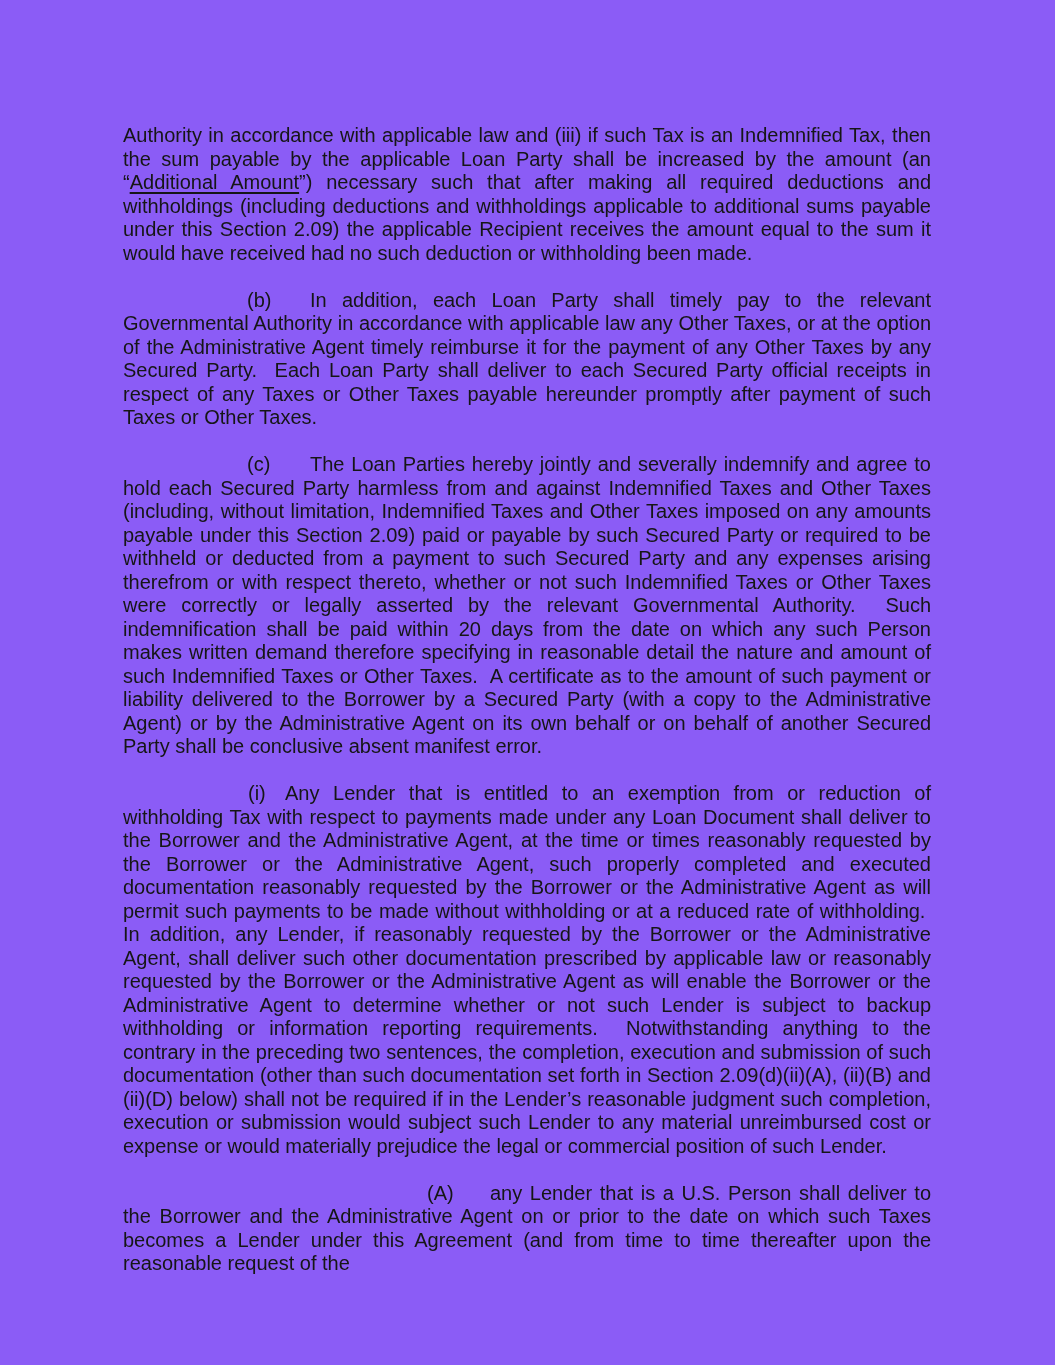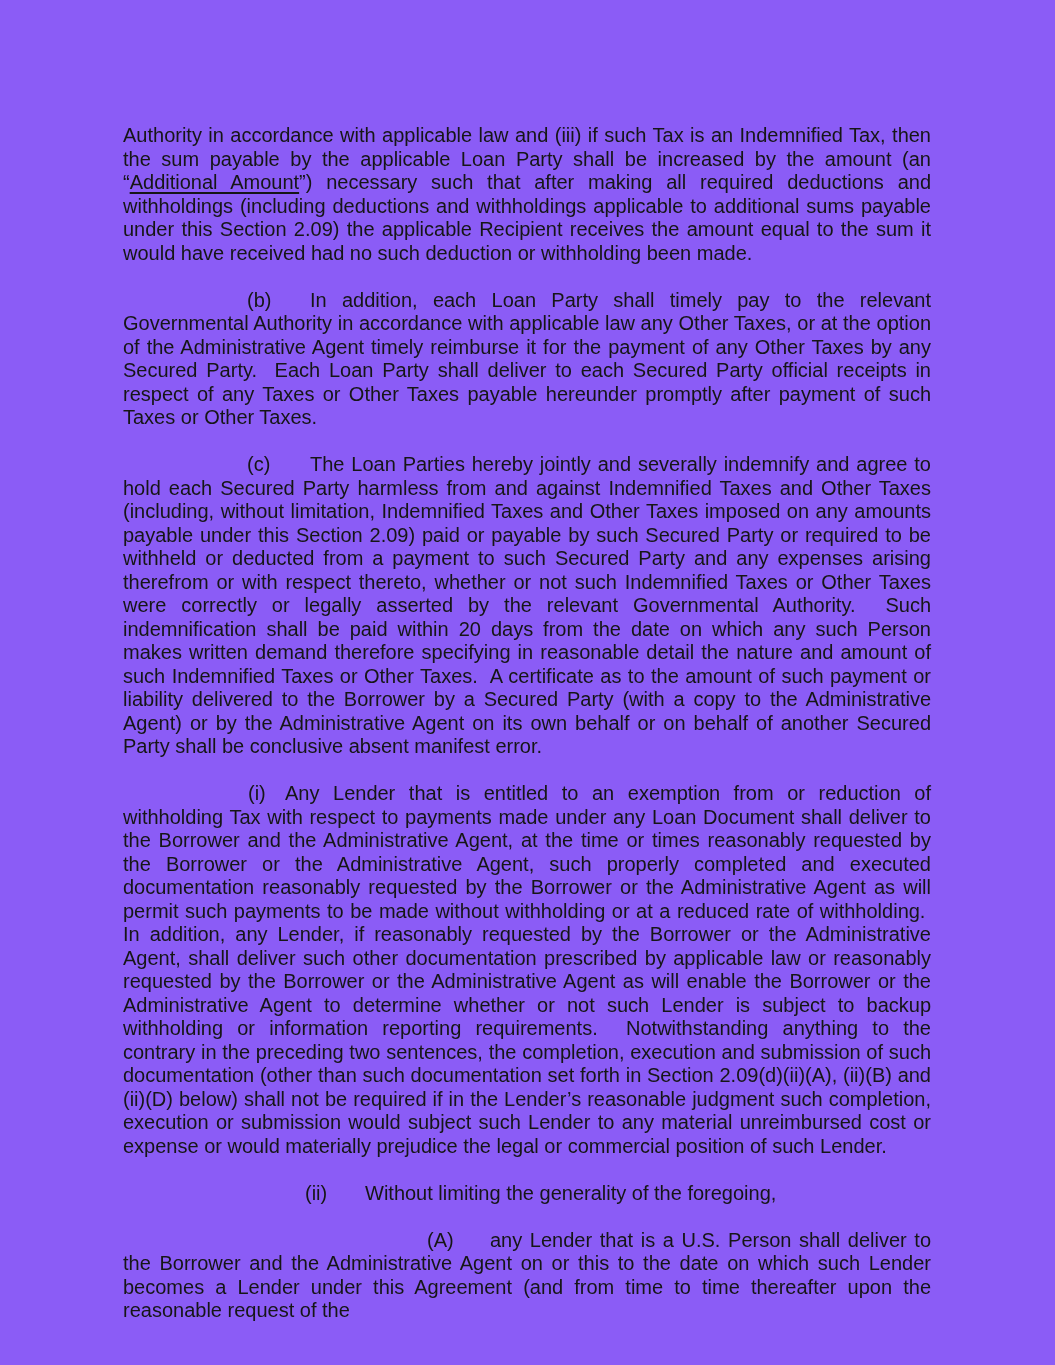--- a/index.html
+++ b/index.html
@@ -54,16 +54,15 @@
 </style>
 </head>
 <body>
 
 <div class="page">
   <div class="doc-body">
       <p class="para"><span>Authority in accordance with applicable law and (iii) if such Tax is an Indemnified Tax, then the sum payable by the applicable Loan Party shall be increased by the amount (an “</span><span class="u">Additional Amount</span><span>”) necessary such that after making all required deductions and withholdings (including deductions and withholdings applicable to additional sums payable under this Section 2.09) the applicable Recipient receives the amount equal to the sum it would have received had no such deduction or withholding been made.</span></p>
       <p class="para" style="text-indent: 124px;"><span class="plabel" style="width: 63px;">(b)</span><span>In addition, each Loan Party shall timely pay to the relevant Governmental Authority in accordance with applicable law any Other Taxes, or at the option of the Administrative Agent timely reimburse it for the payment of any Other Taxes by any Secured Party.&nbsp; Each Loan Party shall deliver to each Secured Party official receipts in respect of any Taxes or Other Taxes payable hereunder promptly after payment of such Taxes or Other Taxes.</span></p>
       <p class="para" style="text-indent: 124px;"><span class="plabel" style="width: 63px;">(c)</span><span>The Loan Parties hereby jointly and severally indemnify and agree to hold each Secured Party harmless from and against Indemnified Taxes and Other Taxes (including, without limitation, Indemnified Taxes and Other Taxes imposed on any amounts payable under this Section 2.09) paid or payable by such Secured Party or required to be withheld or deducted from a payment to such Secured Party and any expenses arising therefrom or with respect thereto, whether or not such Indemnified Taxes or Other Taxes were correctly or legally asserted by the relevant Governmental Authority.&nbsp; Such indemnification shall be paid within 20 days from the date on which any such Person makes written demand therefore specifying in reasonable detail the nature and amount of such Indemnified Taxes or Other Taxes.&nbsp; A certificate as to the amount of such payment or liability delivered to the Borrower by a Secured Party (with a copy to the Administrative Agent) or by the Administrative Agent on its own behalf or on behalf of another Secured Party shall be conclusive absent manifest error.</span></p>
       <p class="para" style="text-indent: 125px;"><span class="plabel" style="width: 37px;">(i)</span><span>Any Lender that is entitled to an exemption from or reduction of withholding Tax with respect to payments made under any Loan Document shall deliver to the Borrower and the Administrative Agent, at the time or times reasonably requested by the Borrower or the Administrative Agent, such properly completed and executed documentation reasonably requested by the Borrower or the Administrative Agent as will permit such payments to be made without withholding or at a reduced rate of withholding.&nbsp; In addition, any Lender, if reasonably requested by the Borrower or the Administrative Agent, shall deliver such other documentation prescribed by applicable law or reasonably requested by the Borrower or the Administrative Agent as will enable the Borrower or the Administrative Agent to determine whether or not such Lender is subject to backup withholding or information reporting requirements.&nbsp; Notwithstanding anything to the contrary in the preceding two sentences, the completion, execution and submission of such documentation (other than such documentation set forth in Section 2.09(d)(ii)(A), (ii)(B) and (ii)(D) below) shall not be required if in the Lender’s reasonable judgment such completion, execution or submission would subject such Lender to any material unreimbursed cost or expense or would materially prejudice the legal or commercial position of such Lender.</span></p>
-      <p class="para" style="text-indent: 182px;"><span class="plabel" style="width: 60px;">(ii)</span><span>Without limiting the generality of the foregoing,</span></p>
-      <p class="para" style="text-indent: 304px;"><span class="plabel" style="width: 63px;">(A)</span><span>any Lender that is a U.S. Person shall deliver to the Borrower and the Administrative Agent on or this to the date on which such Lender becomes a Lender under this Agreement (and from time to time thereafter upon the reasonable request of the</span></p>
+      <p class="para" style="text-indent: 304px;"><span class="plabel" style="width: 63px;">(A)</span><span>any Lender that is a U.S. Person shall deliver to the Borrower and the Administrative Agent on or prior to the date on which such Taxes becomes a Lender under this Agreement (and from time to time thereafter upon the reasonable request of the</span></p>
     </div>
 </div>
 
 </body></html>

